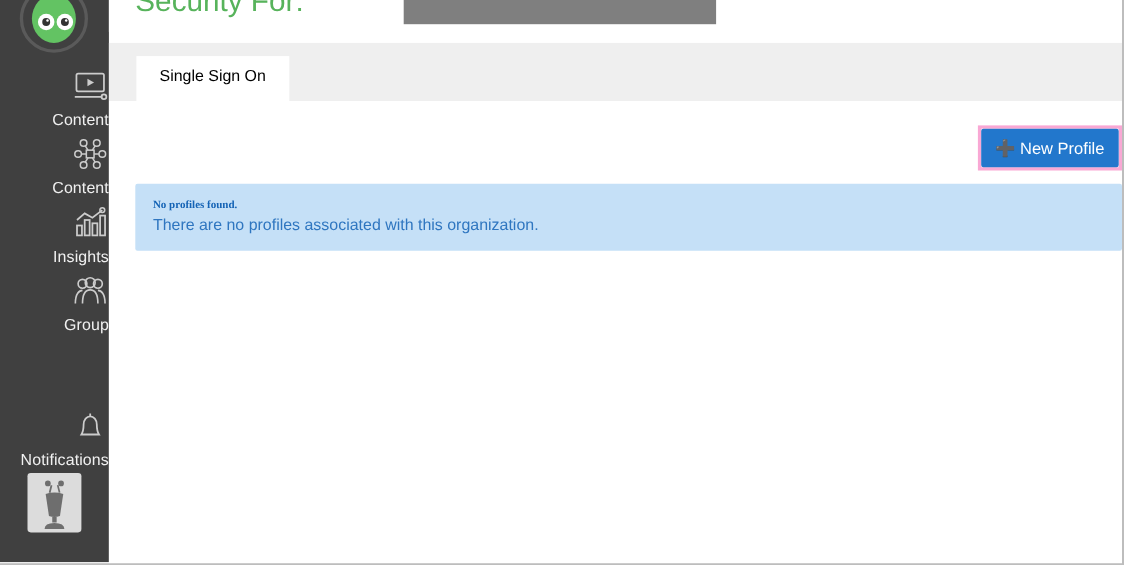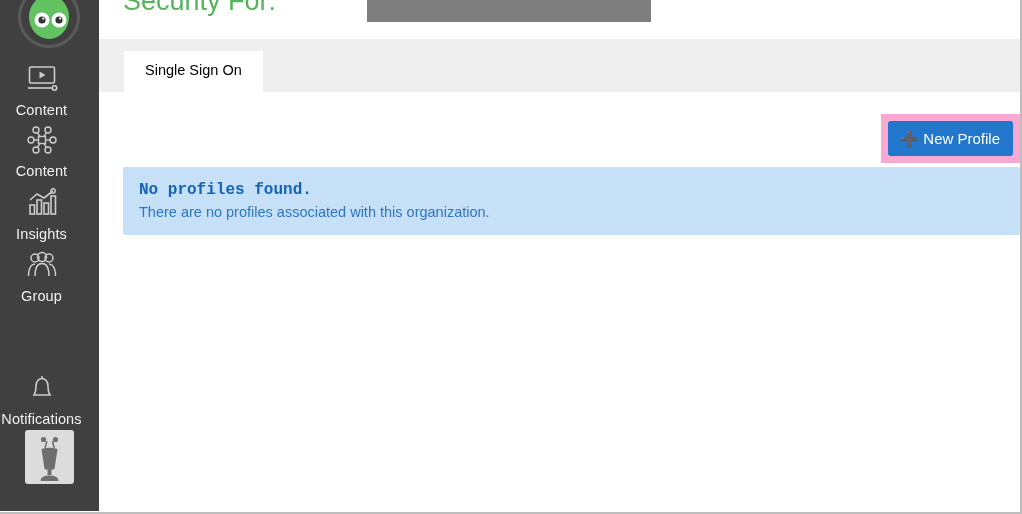--- a/index.html
+++ b/index.html
@@ -44,23 +44,23 @@
     width: 62px;
     height: 62px;
     border-radius: 50%;
     border: 3px solid #5a5a5a;
     box-sizing: border-box;
     overflow: hidden;
   }
 
   .nav-item {
     position: absolute;
-    left: 0;
+    left: 16px;
     width: 83px;
-    text-align: center;
+    text-align: right;
     cursor: pointer;
   }
   .nav-icon {
     display: block;
     height: 34px;
     line-height: 0;
     margin: 0 auto 4px auto;
   }
   .nav-label {
     display: block;
@@ -144,21 +144,21 @@
 
   .toolbar-row {
     position: relative;
     height: 73px;
   }
 
   .new-profile-wrap {
     position: absolute;
     right: 0px;
     top: 22px;
-    border: 7px solid #f9a8d4;
+    border: 3px solid #f9a8d4;
     padding: 0;
     line-height: 0;
   }
   .btn-primary {
     display: block;
     background: #2277cc;
     color: #ffffff;
     border: none;
     padding: 0 13px;
     height: 35px;
@@ -179,25 +179,25 @@
     left: 24px;
     top: 75px;
     right: 0px;
     background: #c5e0f7;
     padding: 14px 18px 15px 16px;
     box-sizing: border-box;
     border-radius: 2px;
   }
   .alert-title {
     display: block;
-    font-size: 16px;
+    font-size: 10px;
     font-weight: bold;
     color: #1463b5;
     margin-bottom: 5px;
-    font-family: Liberation Mono, monospace;
+    font-family: Liberation Serif, serif;
   }
   .alert-text {
     display: block;
     font-size: 14.5px;
     color: #2f76c0;
     font-family: "Liberation Sans", sans-serif;
   }
 </style>
 </head>
 <body>

